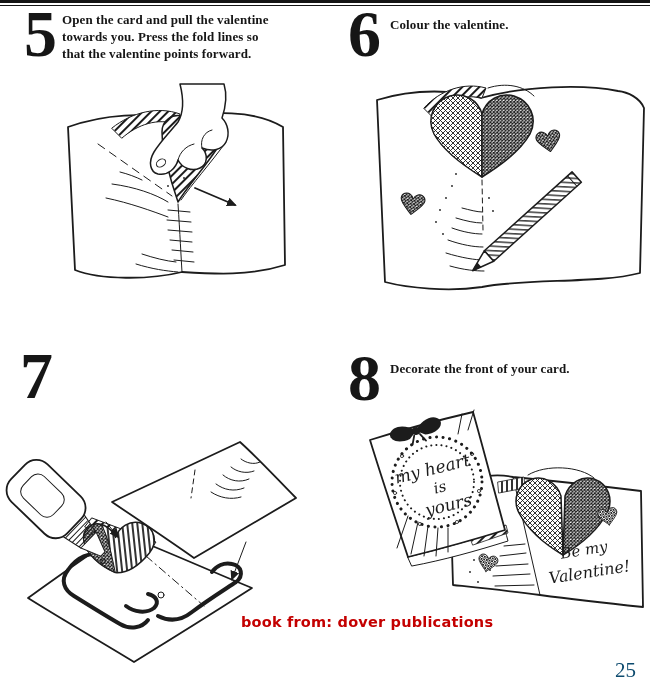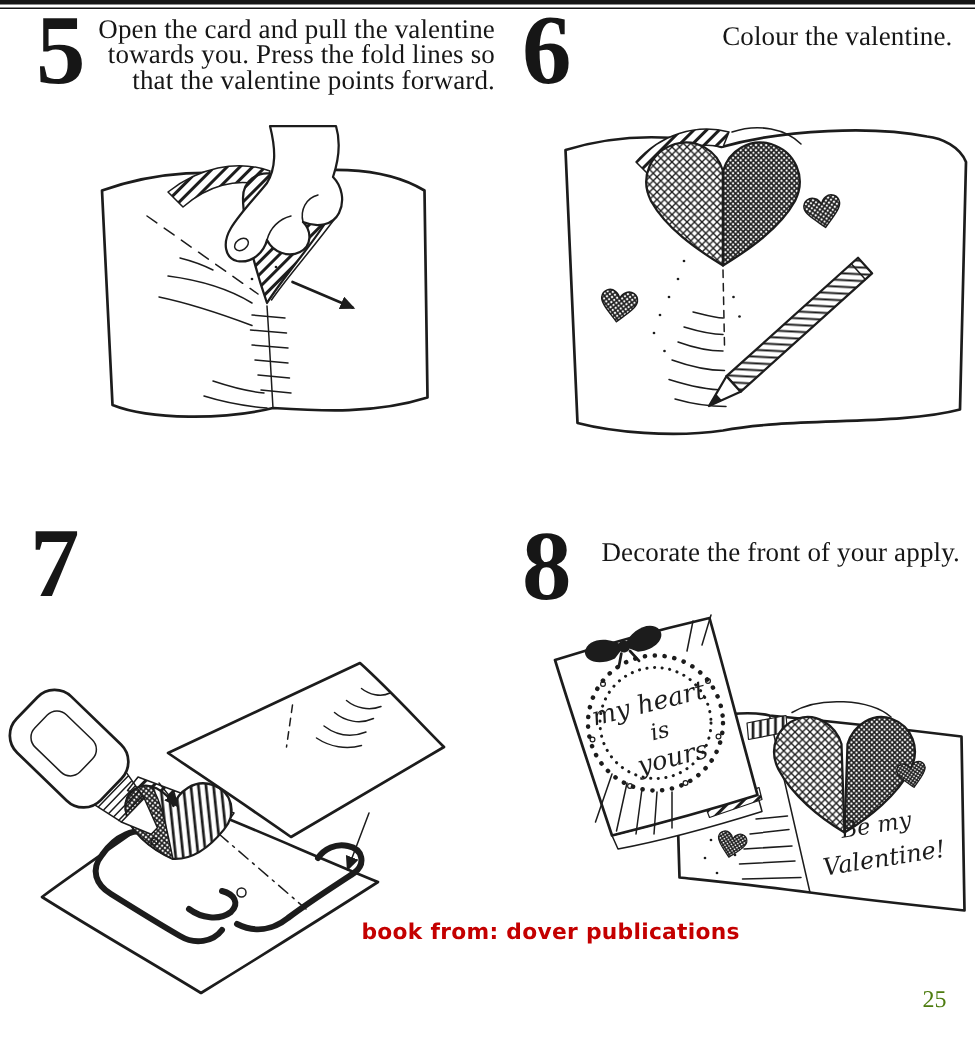--- a/index.html
+++ b/index.html
@@ -2,26 +2,26 @@
 <html><head>
 <meta charset="utf-8">
 <style>
   html,body{margin:0;padding:0;background:#fff;}
   #page{position:relative;width:650px;height:692px;background:#ffffff;
         font-family:"Liberation Serif",serif;color:#1c1c1c;overflow:hidden;}
   .rule-thick{position:absolute;left:0;top:0;width:650px;height:3px;background:#141414;}
   .rule-thin{position:absolute;left:0;top:5px;width:650px;height:1px;background:#141414;}
   .step-num{position:absolute;font-weight:700;font-size:66px;line-height:48px;
             letter-spacing:-1px;color:#161616;}
-  .step-text{position:absolute;font-weight:400;font-size:18px;line-height:17px;
-             letter-spacing:.1px;color:#161616;white-space:pre-line;text-align:right;}
+  .step-text{position:absolute;font-weight:700;font-size:13px;line-height:17px;
+             letter-spacing:.1px;color:#161616;white-space:pre-line;}
   .step-text .it{font-style:italic;}
   .footer-red{position:absolute;font-family:"DejaVu Sans",sans-serif;font-weight:700;
               font-size:14.5px;letter-spacing:.2px;color:#c40000;white-space:nowrap;text-align:center;}
-  .page-num{position:absolute;font-size:16px;color:#4d7c0f;}
+  .page-num{position:absolute;font-size:21px;color:#0c4a6e;}
   svg.ill{position:absolute;overflow:visible;}
   .ill *{stroke:#1c1c1c;stroke-width:1.5;stroke-linecap:round;stroke-linejoin:round;fill:none;}
   .ill .fw{fill:#ffffff;}
   .ill .fk{fill:#1c1c1c;stroke:none;}
   .ill .fhA{fill:url(#pHatch);}
   .ill .fhF{fill:url(#pHatchFine);}
   .ill .fc{fill:url(#pCross);}
   .ill .fcd{fill:url(#pCrossDense);}
   .ill .fv{fill:url(#pVStripe);}
   .ill .thin{stroke-width:1;}
@@ -75,21 +75,21 @@
   <div class="step-text" style="left:62px;top:11px;width:268px">Open the card and pull the valentine
 towards you. Press the fold lines so
 that the valentine points forward.</div>
 
   <div class="step-num" style="left:348px;top:10px">6</div>
   <div class="step-text" style="left:390px;top:16px;width:245px">Colour the valentine.</div>
 
   <div class="step-num" style="left:20px;top:352px">7</div>
 
   <div class="step-num" style="left:348px;top:354px">8</div>
-  <div class="step-text" style="left:390px;top:360px;width:250px">Decorate the front of your apply.</div>
+  <div class="step-text" style="left:390px;top:360px;width:250px">Decorate the front of your card.</div>
 
   <svg class="ill" style="left:50px;top:84px" width="272" height="235" viewBox="0 0 272 235">
     <g>
       <path class="fw thick" d="M18,43 C55,30 95,28 125,36 C160,26 205,26 233,43 L235,181 C200,192 165,190 132,188 C100,196 50,196 25,186 Z"></path>
       <path class="dash thin" d="M48,60 L122,112"></path>
       <path class="thin" d="M62,100 C85,103 105,110 118,118 M56,114 C80,119 102,127 118,133 M70,88 C78,90 86,93 92,96"></path>
       <path class="thin" d="M128,120 C130,150 131,172 132,188"></path>
       <path class="thin" d="M118,126 L140,128 M117,136 L141,138 M118,146 L142,148 M120,156 L142,158 M122,166 L143,168 M124,176 L144,178"></path>
       <path class="thin" d="M92,170 C104,174 116,177 126,178 M86,180 C102,185 116,187 128,188"></path>
       <path class="thin" d="M176,58 C160,80 142,100 131,116"></path>

